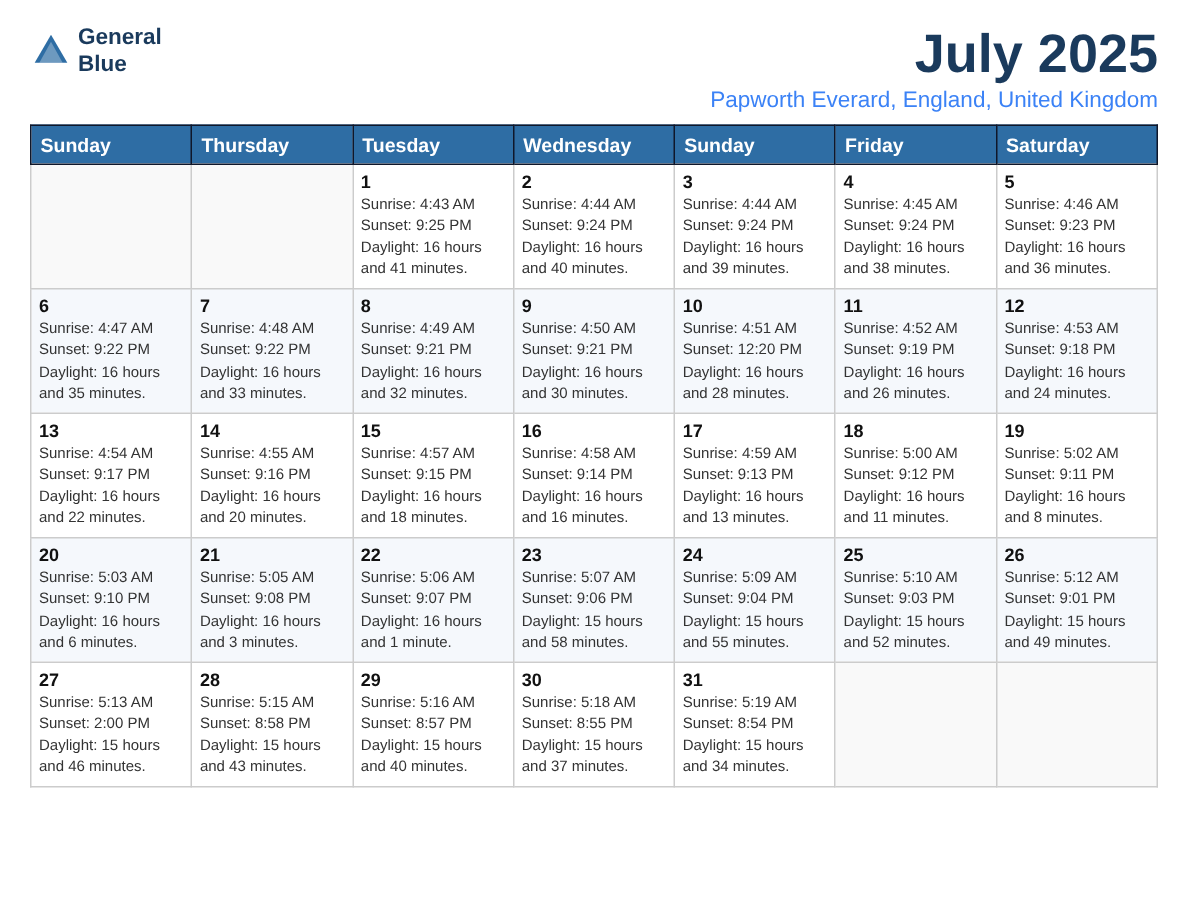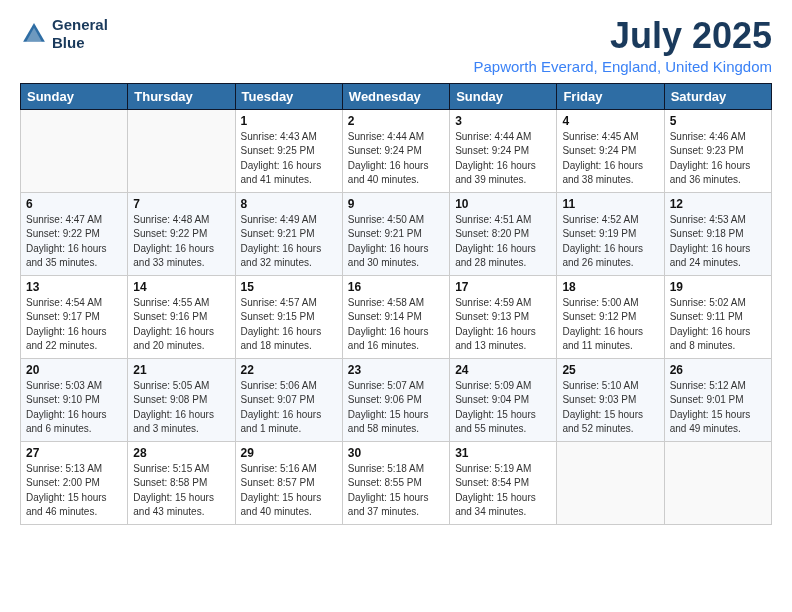--- a/index.html
+++ b/index.html
@@ -186,21 +186,21 @@
           </td>
           <td>
             <div class="day-num">9</div>
             <div class="day-info">Sunrise: 4:50 AM
 Sunset: 9:21 PM
 Daylight: 16 hours and 30 minutes.</div>
           </td>
           <td>
             <div class="day-num">10</div>
             <div class="day-info">Sunrise: 4:51 AM
-Sunset: 8:20 PM
+Sunset: 12:20 PM
 Daylight: 16 hours and 28 minutes.</div>
           </td>
           <td>
             <div class="day-num">11</div>
             <div class="day-info">Sunrise: 4:52 AM
 Sunset: 9:19 PM
 Daylight: 16 hours and 26 minutes.</div>
           </td>
           <td>
             <div class="day-num">12</div>

